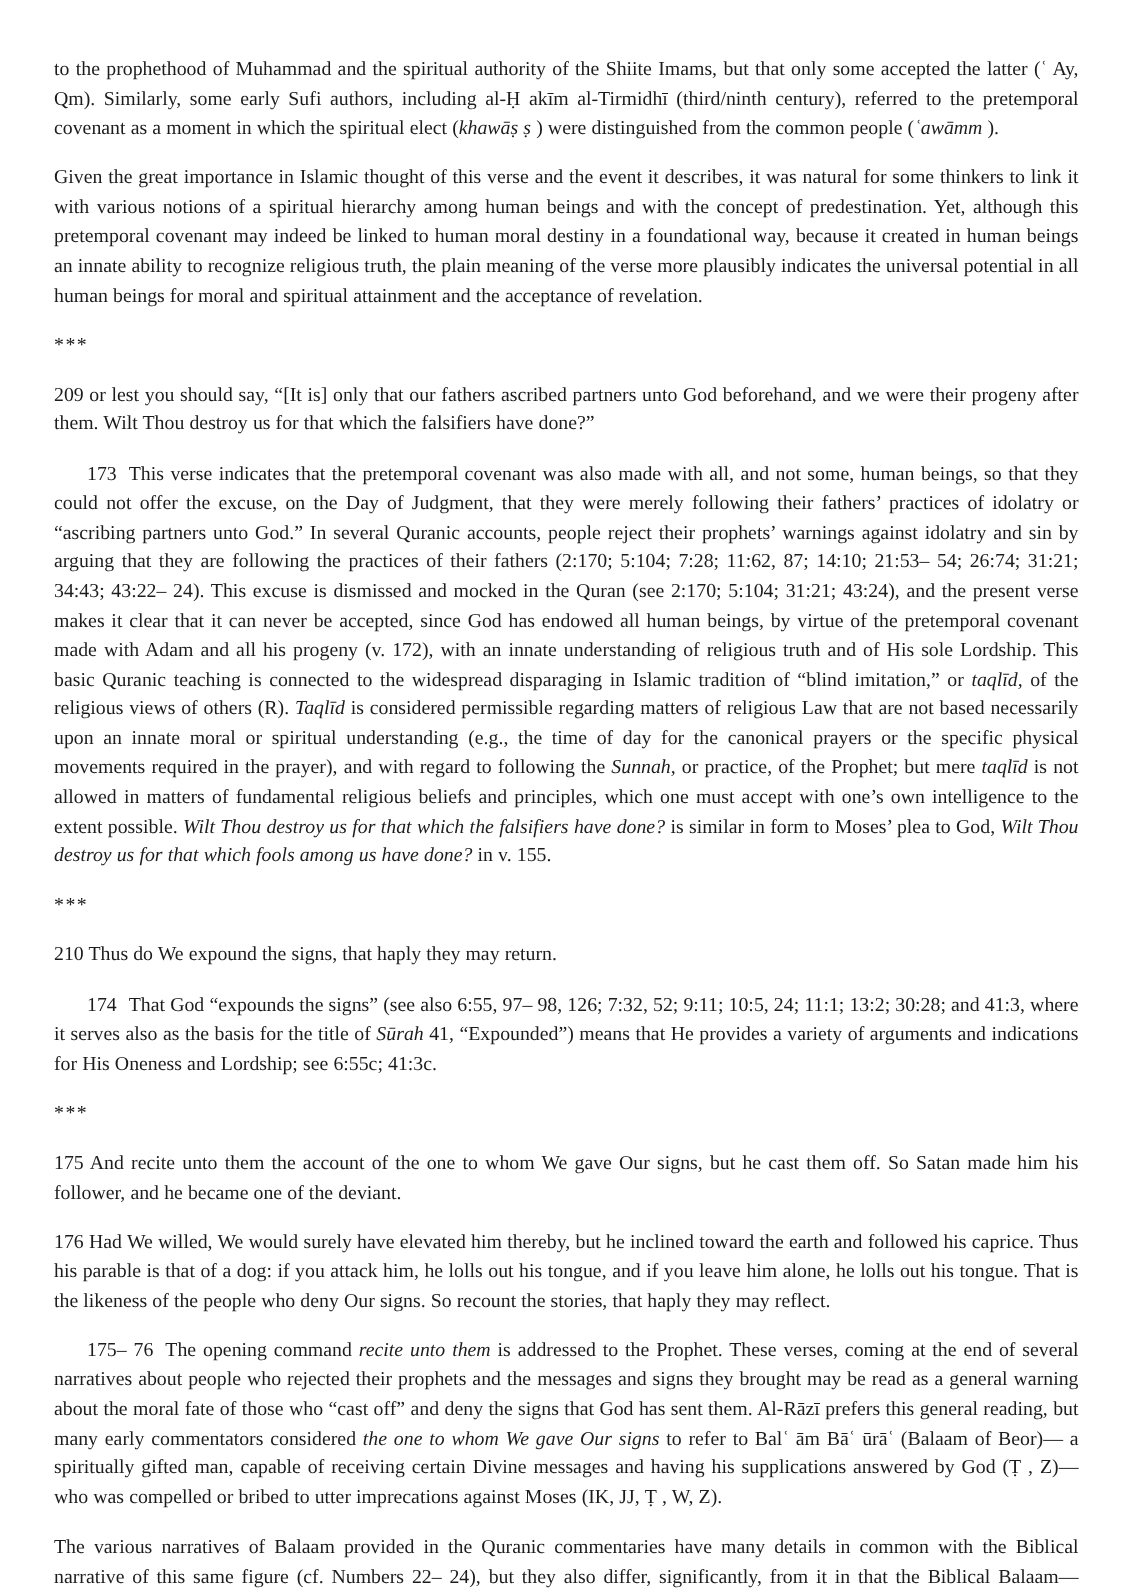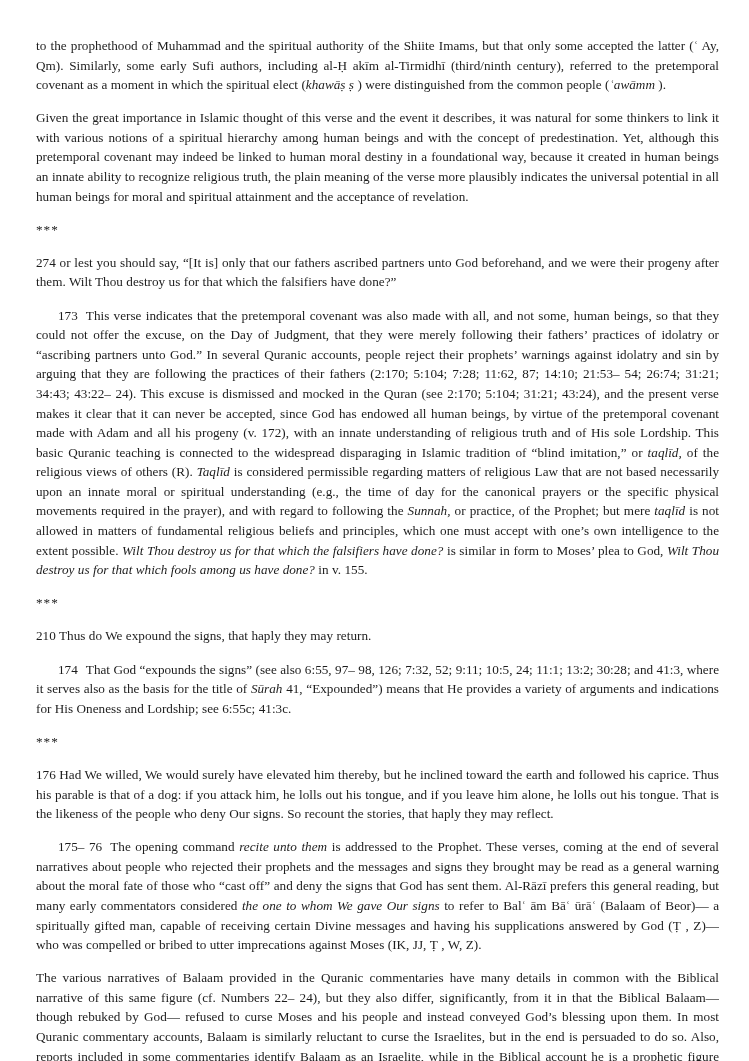--- a/index.html
+++ b/index.html
@@ -58,23 +58,24 @@
   }
 </style>
 </head>
 <body>
 
 <div class="page">
   <div class="col" id="column">
       <p class="para"><span>to the prophethood of Muhammad and the spiritual authority of the Shiite Imams, but that only some accepted the latter (ʿ Ay, Qm). Similarly, some early Sufi authors, including al-Ḥ akīm al-Tirmidhī (third/ninth century), referred to the pretemporal covenant as a moment in which the spiritual elect (</span><span class="it">khawāṣ ṣ </span><span>) were distinguished from the common people (</span><span class="it">ʿawāmm </span><span>).</span></p>
       <p class="para"><span>Given the great importance in Islamic thought of this verse and the event it describes, it was natural for some thinkers to link it with various notions of a spiritual hierarchy among human beings and with the concept of predestination. Yet, although this pretemporal covenant may indeed be linked to human moral destiny in a foundational way, because it created in human beings an innate ability to recognize religious truth, the plain meaning of the verse more plausibly indicates the universal potential in all human beings for moral and spiritual attainment and the acceptance of revelation.</span></p>
       <p class="sep">***</p>
-      <p class="para"><span>274 or lest you should say, “[It is] only that our fathers ascribed partners unto God beforehand, and we were their progeny after them. Wilt Thou destroy us for that which the falsifiers have done?”</span></p>
+      <p class="para"><span>209 or lest you should say, “[It is] only that our fathers ascribed partners unto God beforehand, and we were their progeny after them. Wilt Thou destroy us for that which the falsifiers have done?”</span></p>
       <p class="para indent"><span class="vn">173</span><span>This verse indicates that the pretemporal covenant was also made with all, and not some, human beings, so that they could not offer the excuse, on the Day of Judgment, that they were merely following their fathers’ practices of idolatry or “ascribing partners unto God.” In several Quranic accounts, people reject their prophets’ warnings against idolatry and sin by arguing that they are following the practices of their fathers (2:170; 5:104; 7:28; 11:62, 87; 14:10; 21:53– 54; 26:74; 31:21; 34:43; 43:22– 24). This excuse is dismissed and mocked in the Quran (see 2:170; 5:104; 31:21; 43:24), and the present verse makes it clear that it can never be accepted, since God has endowed all human beings, by virtue of the pretemporal covenant made with Adam and all his progeny (v. 172), with an innate understanding of religious truth and of His sole Lordship. This basic Quranic teaching is connected to the widespread disparaging in Islamic tradition of “blind imitation,” or </span><span class="it">taqlīd,</span><span> of the religious views of others (R). </span><span class="it">Taqlīd</span><span> is considered permissible regarding matters of religious Law that are not based necessarily upon an innate moral or spiritual understanding (e.g., the time of day for the canonical prayers or the specific physical movements required in the prayer), and with regard to following the </span><span class="it">Sunnah,</span><span> or practice, of the Prophet; but mere </span><span class="it">taqlīd</span><span> is not allowed in matters of fundamental religious beliefs and principles, which one must accept with one’s own intelligence to the extent possible. </span><span class="it">Wilt Thou destroy us for that which the falsifiers have done?</span><span> is similar in form to Moses’ plea to God, </span><span class="it">Wilt Thou destroy us for that which fools among us have done?</span><span> in v. 155.</span></p>
       <p class="sep">***</p>
       <p class="para"><span>210 Thus do We expound the signs, that haply they may return.</span></p>
       <p class="para indent"><span class="vn">174</span><span>That God “expounds the signs” (see also 6:55, 97– 98, 126; 7:32, 52; 9:11; 10:5, 24; 11:1; 13:2; 30:28; and 41:3, where it serves also as the basis for the title of </span><span class="it">Sūrah</span><span> 41, “Expounded”) means that He provides a variety of arguments and indications for His Oneness and Lordship; see 6:55c; 41:3c.</span></p>
       <p class="sep">***</p>
+      <p class="para"><span>175 And recite unto them the account of the one to whom We gave Our signs, but he cast them off. So Satan made him his follower, and he became one of the deviant.</span></p>
       <p class="para"><span>176 Had We willed, We would surely have elevated him thereby, but he inclined toward the earth and followed his caprice. Thus his parable is that of a dog: if you attack him, he lolls out his tongue, and if you leave him alone, he lolls out his tongue. That is the likeness of the people who deny Our signs. So recount the stories, that haply they may reflect.</span></p>
       <p class="para indent"><span class="vn">175– 76</span><span>The opening command </span><span class="it">recite unto them</span><span> is addressed to the Prophet. These verses, coming at the end of several narratives about people who rejected their prophets and the messages and signs they brought may be read as a general warning about the moral fate of those who “cast off” and deny the signs that God has sent them. Al-Rāzī prefers this general reading, but many early commentators considered </span><span class="it">the one to whom We gave Our signs</span><span> to refer to Balʿ ām Bāʿ ūrāʿ (Balaam of Beor)— a spiritually gifted man, capable of receiving certain Divine messages and having his supplications answered by God (Ṭ , Z)— who was compelled or bribed to utter imprecations against Moses (IK, JJ, Ṭ , W, Z).</span></p>
       <p class="para"><span>The various narratives of Balaam provided in the Quranic commentaries have many details in common with the Biblical narrative of this same figure (cf. Numbers 22– 24), but they also differ, significantly, from it in that the Biblical Balaam— though rebuked by God— refused to curse Moses and his people and instead conveyed God’s blessing upon them. In most Quranic commentary accounts, Balaam is similarly reluctant to curse the Israelites, but in the end is persuaded to do so. Also, reports included in some commentaries identify Balaam as an Israelite, while in the Biblical account he is a prophetic figure from a different people. Thus despite the widespread association of these verses with Balaam, the connection seems tenuous.</span></p>
     </div>
 </div>
 
 </body></html>

